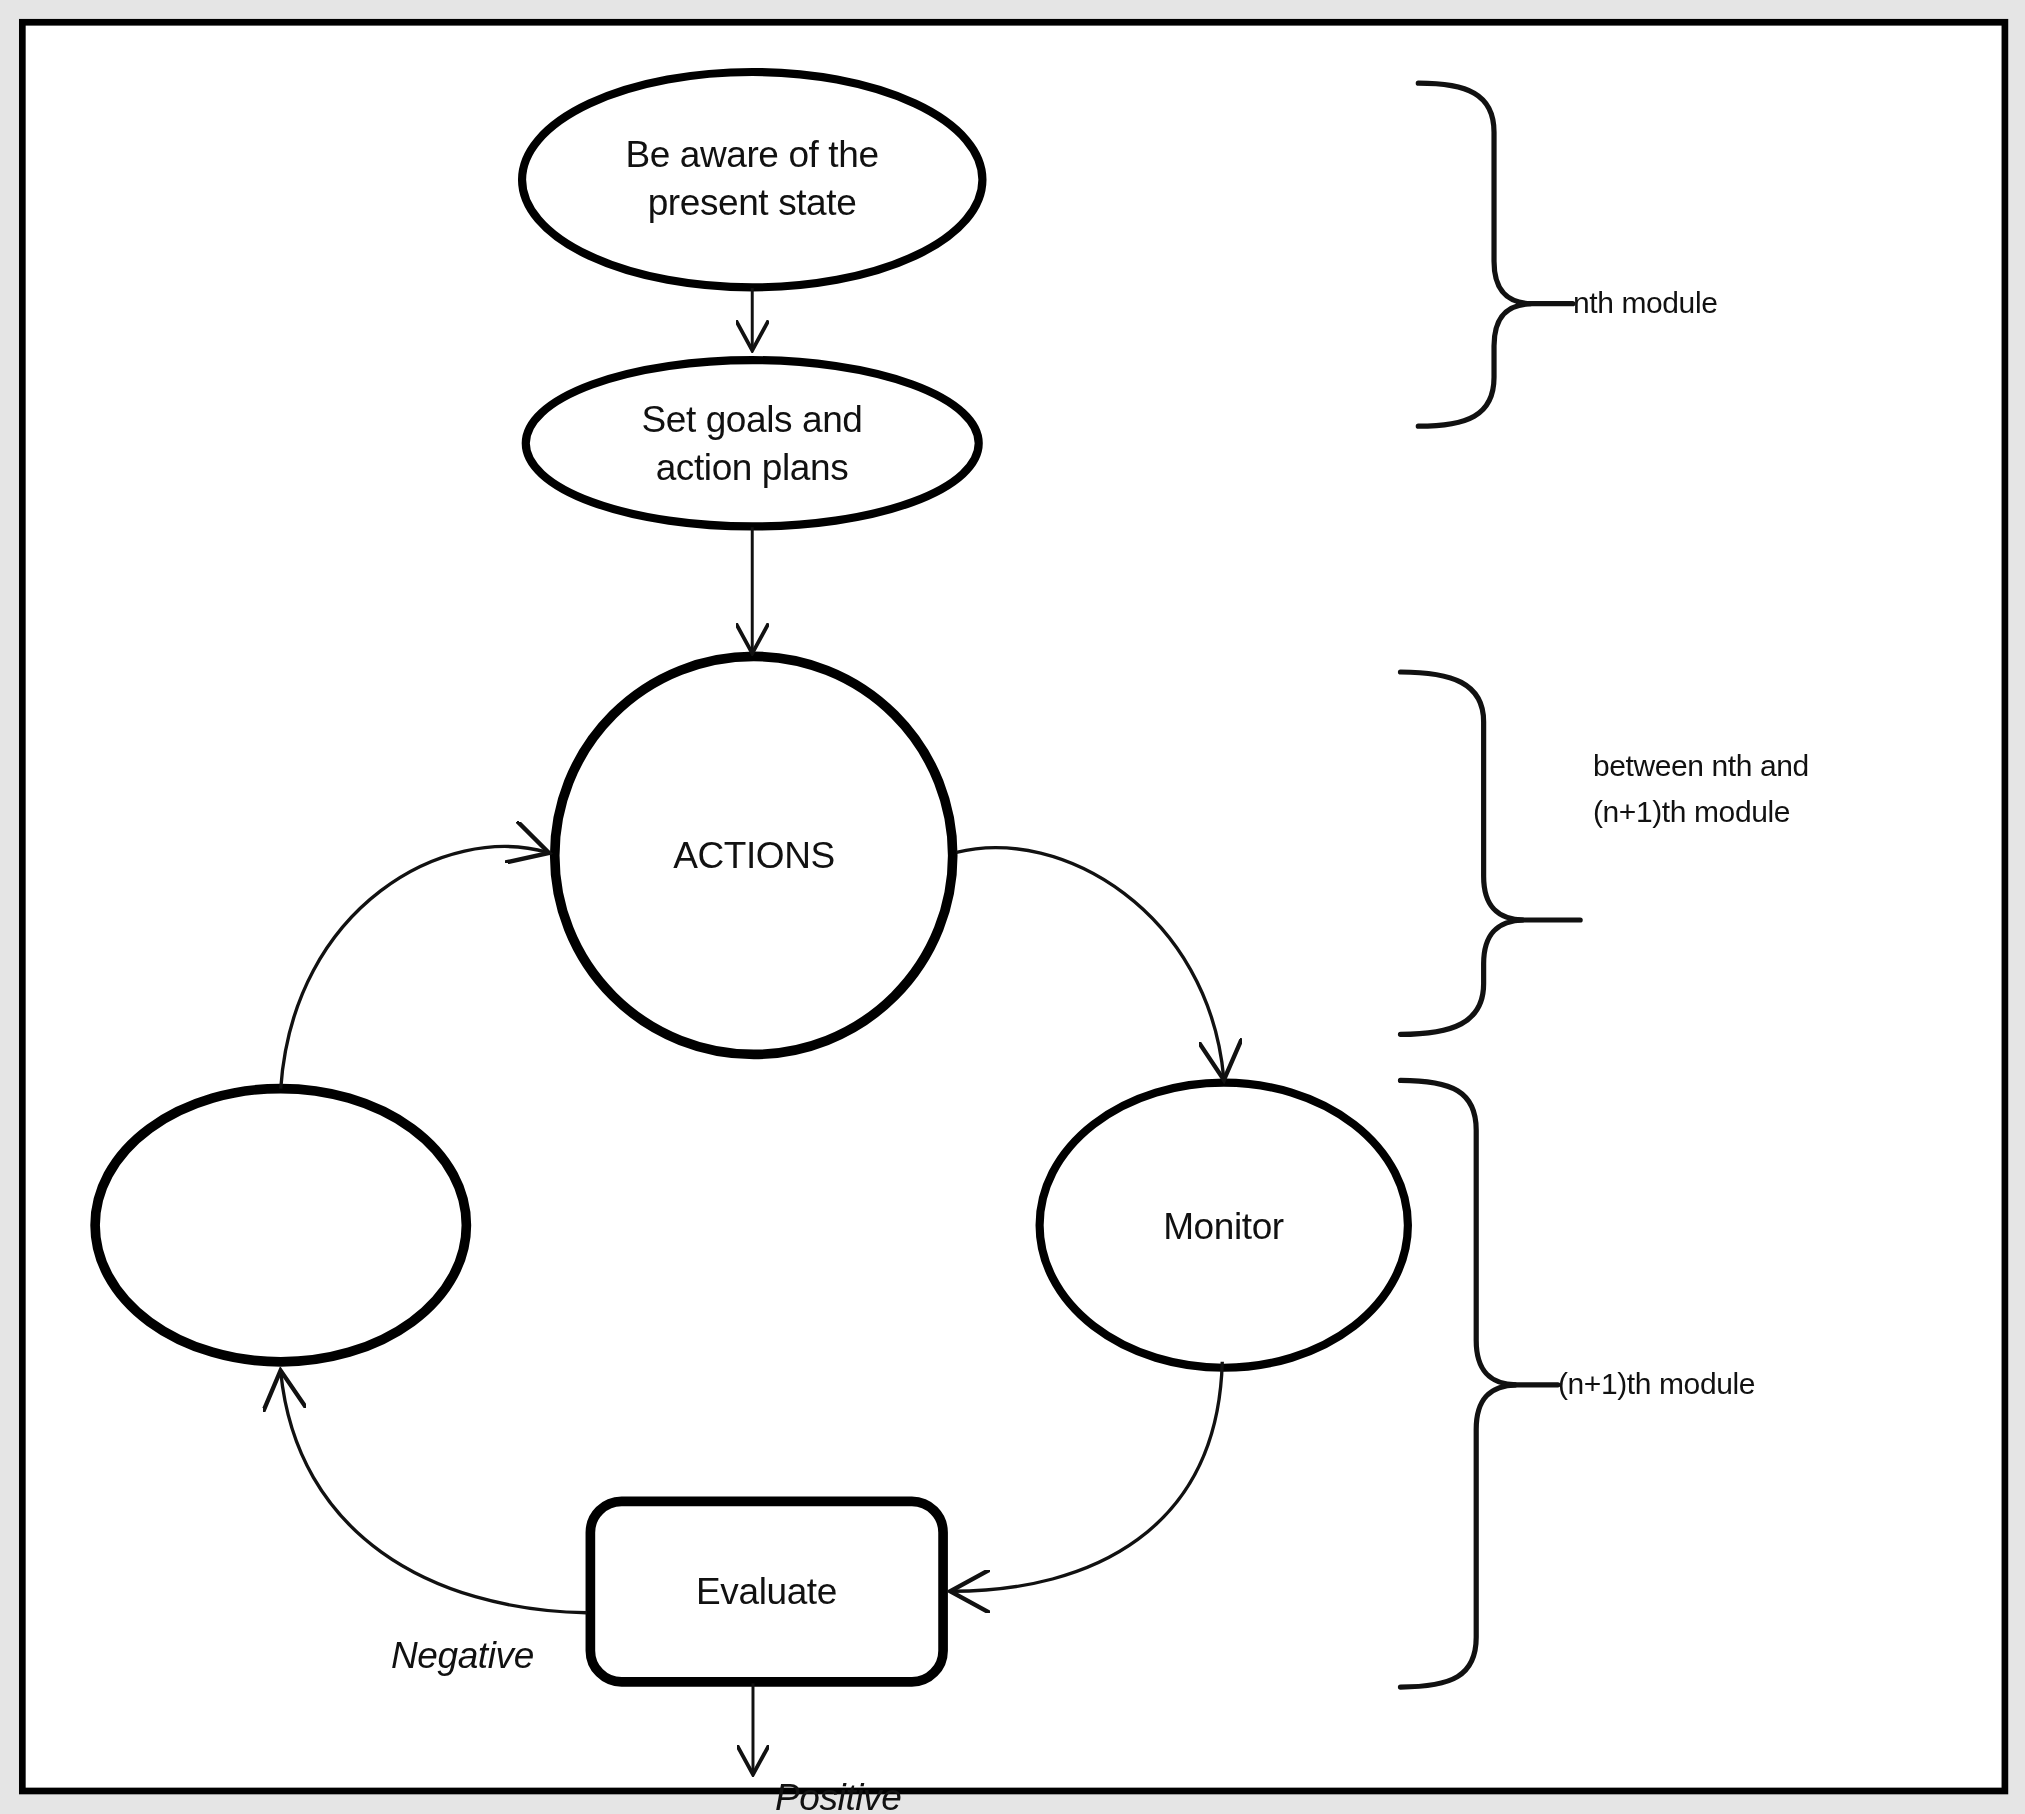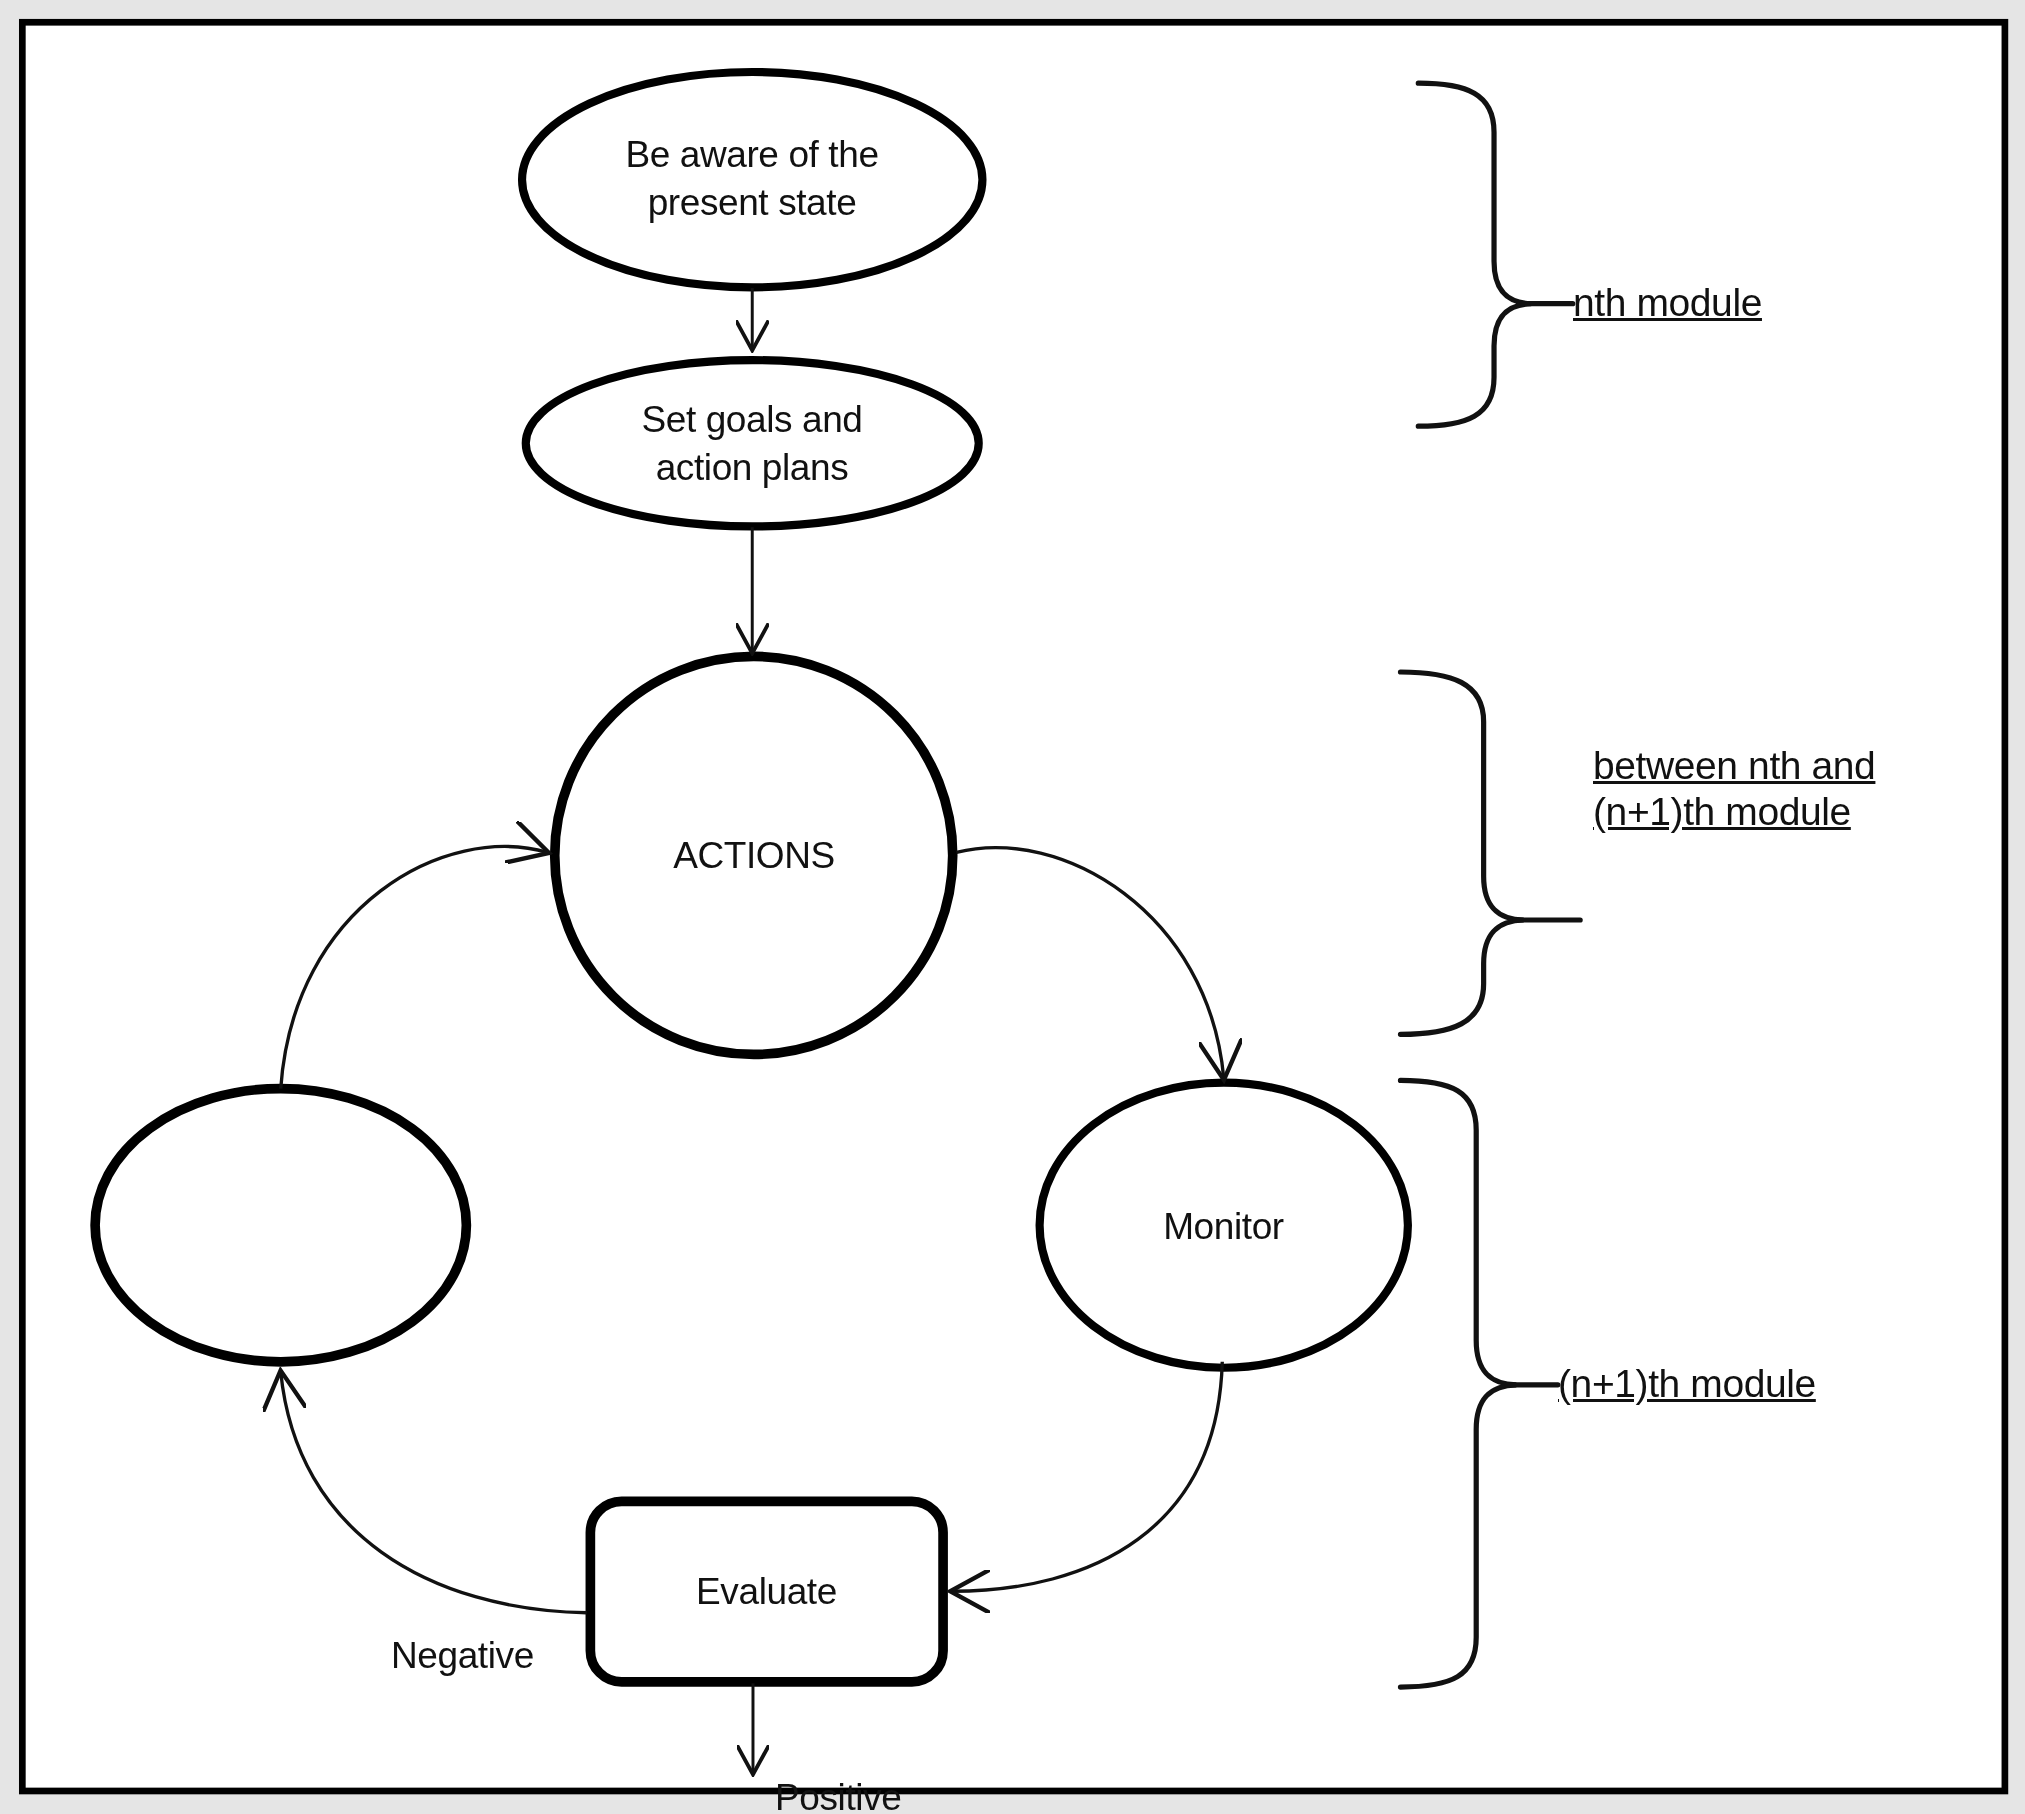--- a/index.html
+++ b/index.html
@@ -38,30 +38,30 @@
     pointer-events: none;
   }
   .edge-label {
     position: absolute;
     color: #111111;
     font-family: "Liberation Sans", sans-serif;
     font-size: 37px;
     line-height: 43px;
     letter-spacing: -0.4px;
     white-space: pre-line;
+    font-style: italic;
   }
   .brace-label {
     position: absolute;
     color: #111111;
     font-family: "Liberation Sans", sans-serif;
-    font-size: 39px;
+    font-size: 30px;
     line-height: 46px;
     letter-spacing: -0.4px;
     white-space: pre-line;
-    text-decoration: underline;
   }
 </style>
 </head>
 <body>
 
 <div id="stage">
 
   <svg id="diagram-svg" viewBox="0 0 2727 2443">
     <defs>
       <marker id="arrow-open" viewBox="0 0 12 12" refX="10.5" refY="6" markerWidth="11" markerHeight="11" orient="auto-start-reverse">

